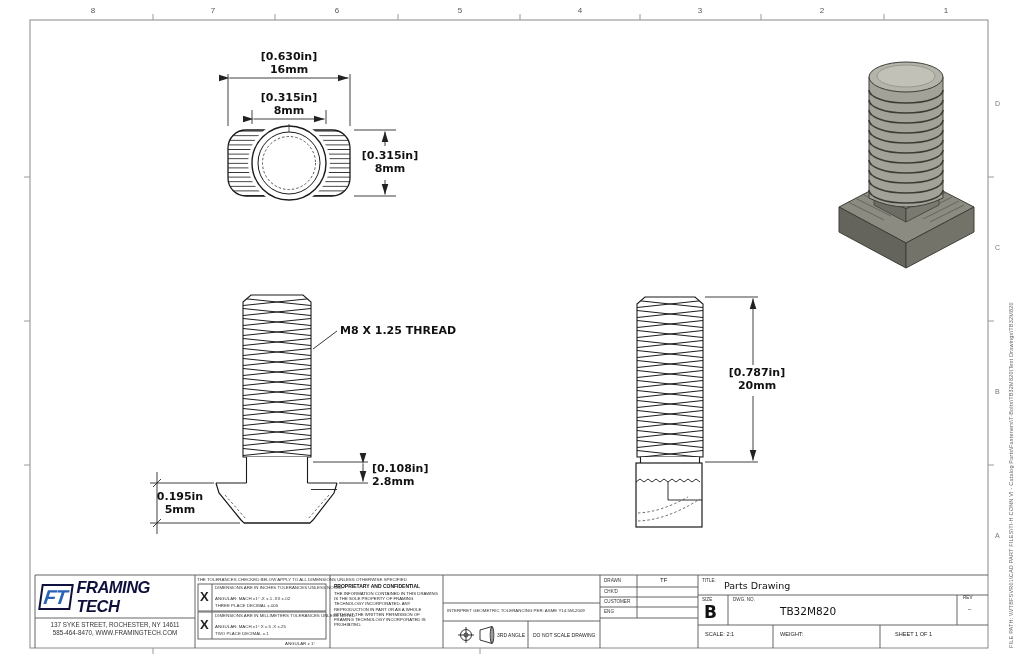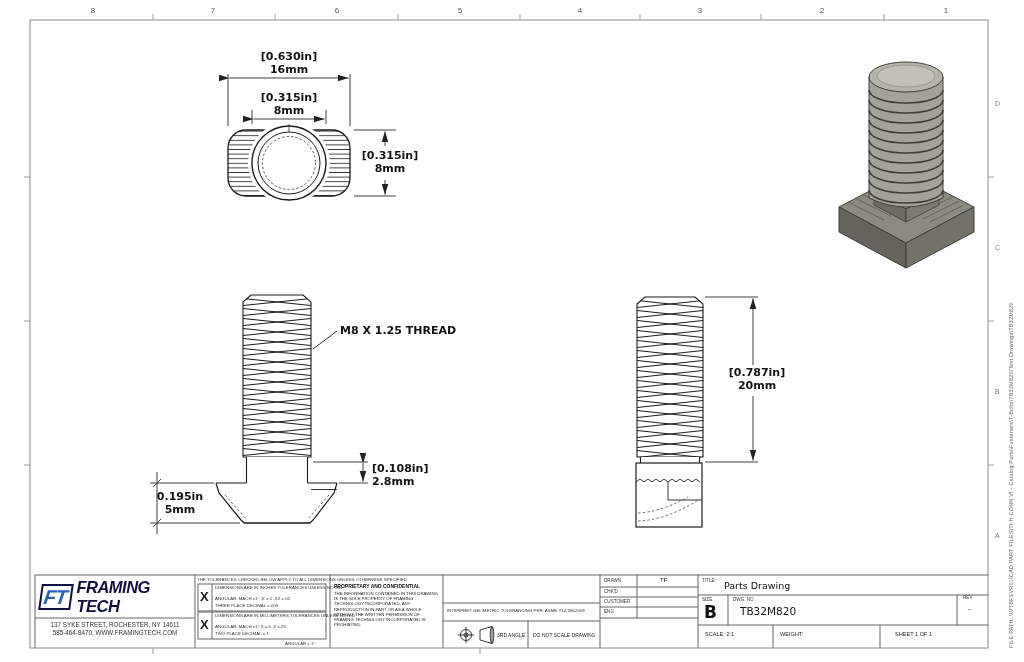--- a/index.html
+++ b/index.html
@@ -21,21 +21,21 @@
            padding:0 4px 0 2px;border:2.5px solid #10103c;color:#2a62b8;letter-spacing:-1px;
            transform:skewX(-8deg);background:#fff;}
   .logo-name{font-style:italic;font-weight:bold;font-size:16.5px;color:#10103c;margin-left:4px;letter-spacing:-.5px;}
   .addr{position:absolute;left:37px;top:621px;width:156px;text-align:center;font-size:6.3px;color:#333;line-height:8px;}
   .tol-x{font-size:13px;font-weight:bold;color:#222;}
   .prop-title{font-size:5px;font-weight:bold;color:#111;}
   .prop-body{font-size:4.3px;color:#222;line-height:5.2px;}
   .lbl{font-size:4.6px;color:#333;}
   .val{font-size:6px;color:#111;}
   .big-b{font-size:17px;font-weight:bold;color:#111;font-family:"DejaVu Sans", sans-serif;}
-  .dwg-no{font-size:10.5px;color:#111;font-family:"DejaVu Sans", sans-serif;}
+  .dwg-no{font-size:10.5px;color:#111;font-family:"DejaVu Sans", sans-serif;margin-left:40px;}
   .title-val{font-size:9.5px;color:#111;font-family:"DejaVu Sans", sans-serif;}
   .foot{font-size:5.6px;color:#222;}
 </style>
 </head>
 <body>
 
 <div id="canvas">
 
   <svg class="abs" width="1024" height="662" viewBox="0 0 1024 662" style="left:0;top:0;">
     <defs>

